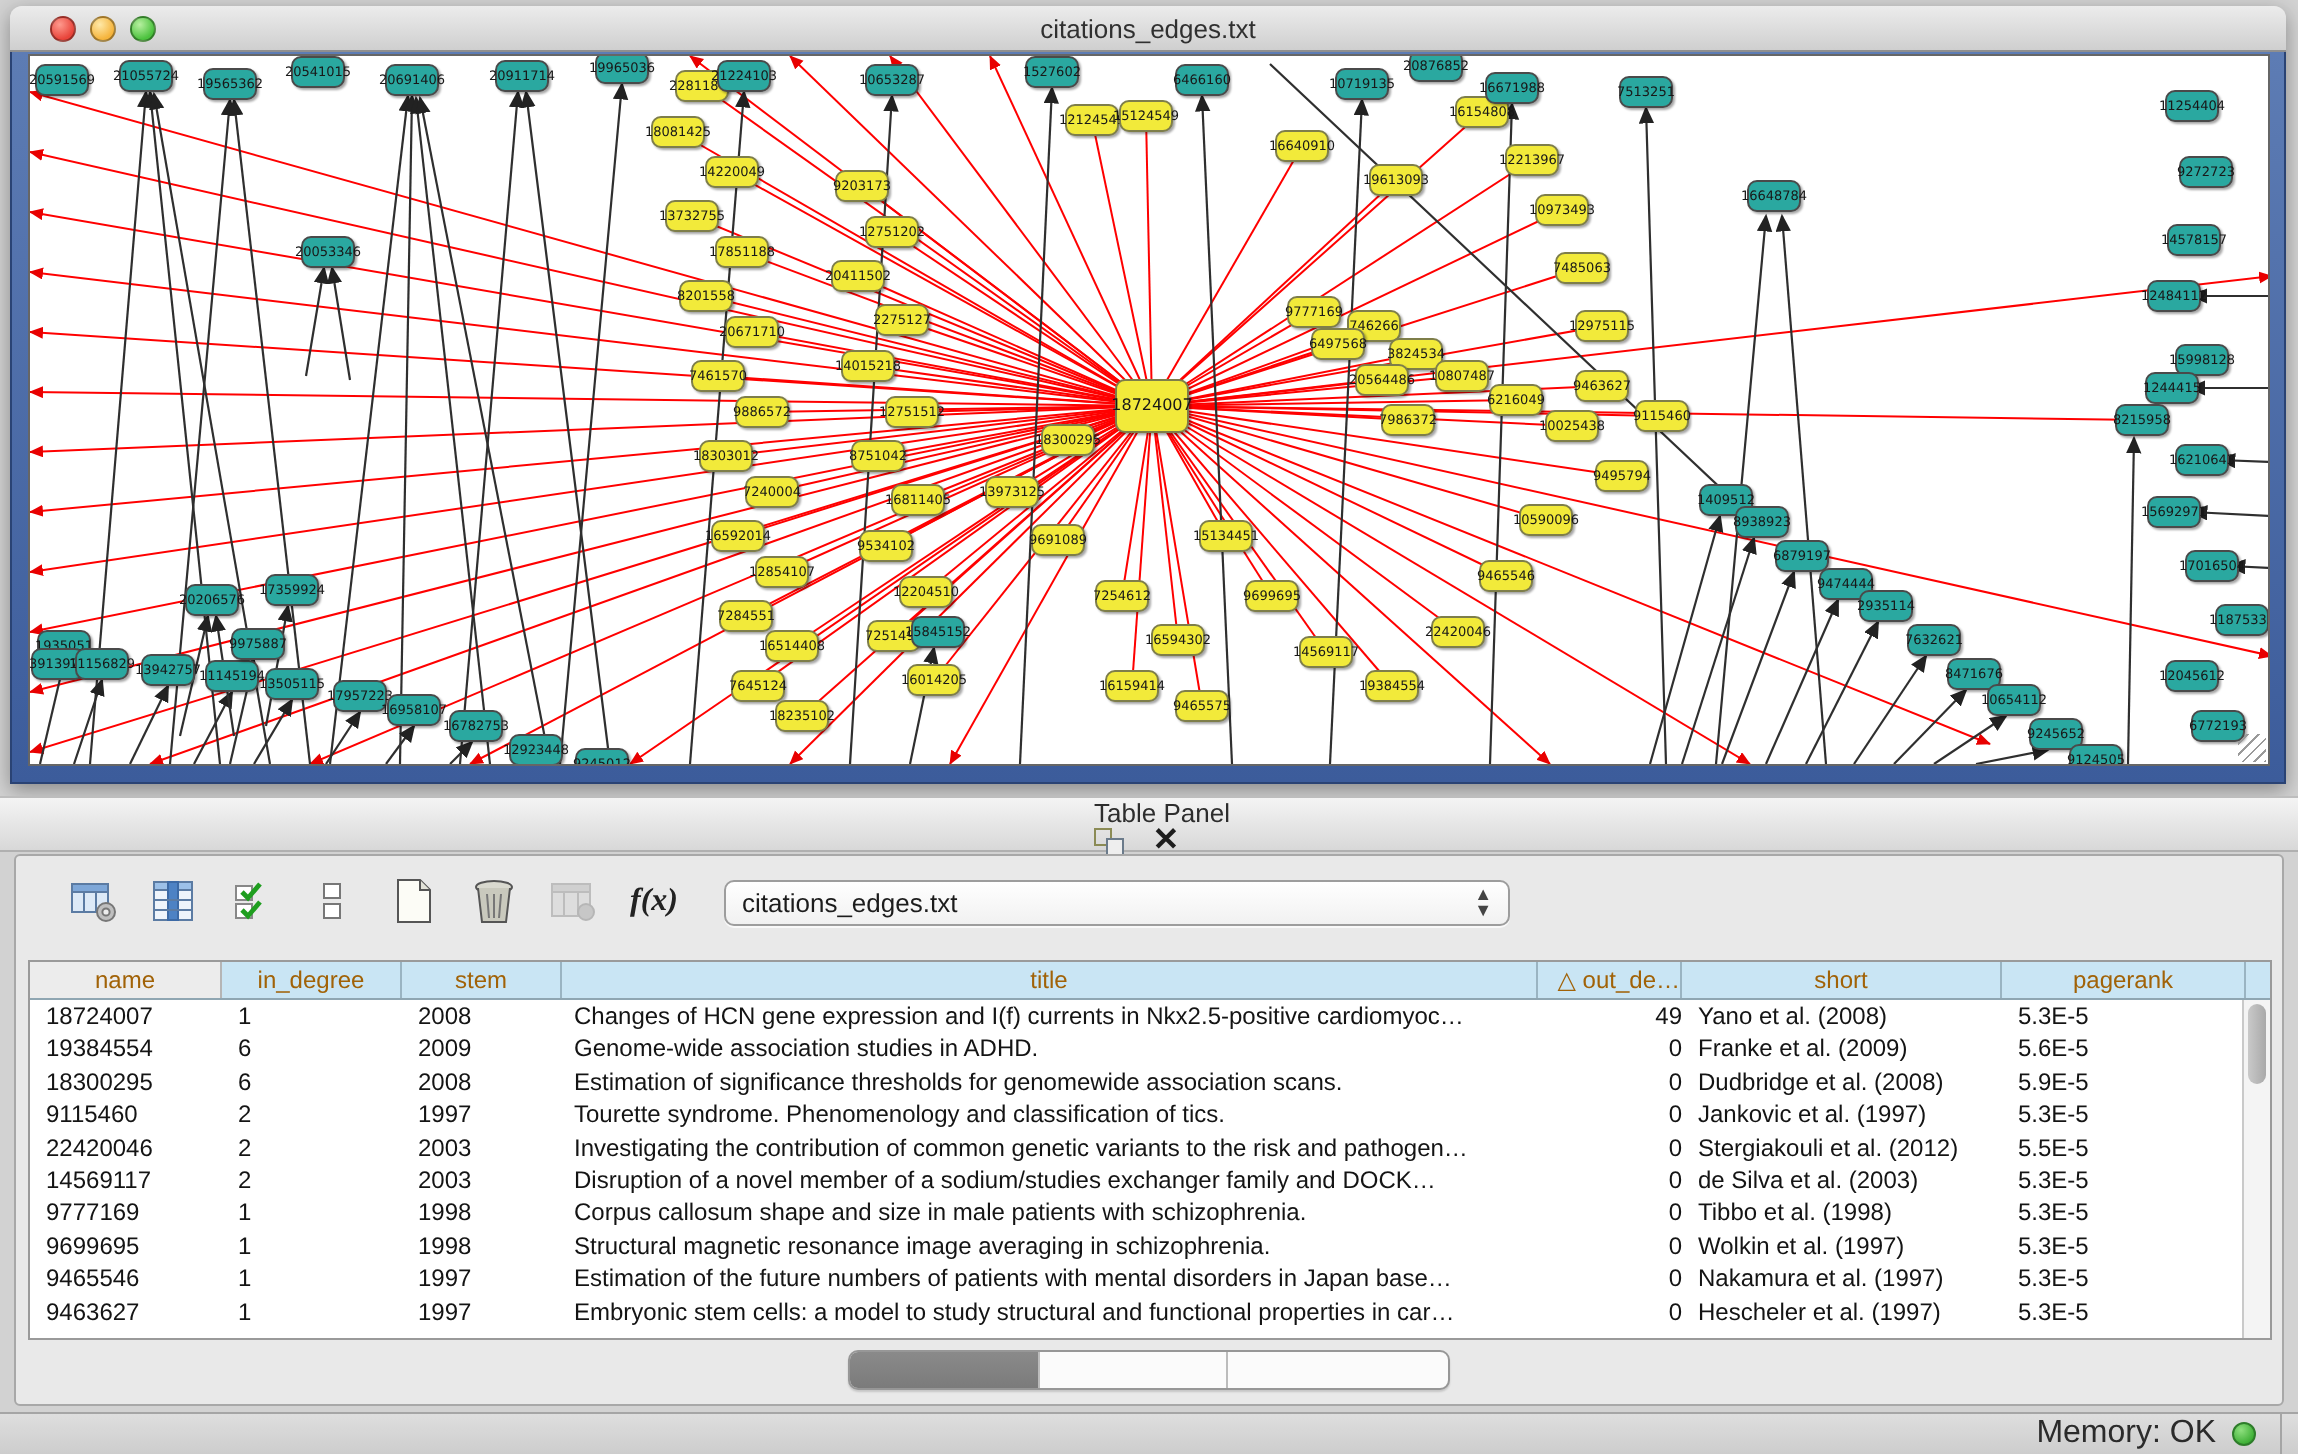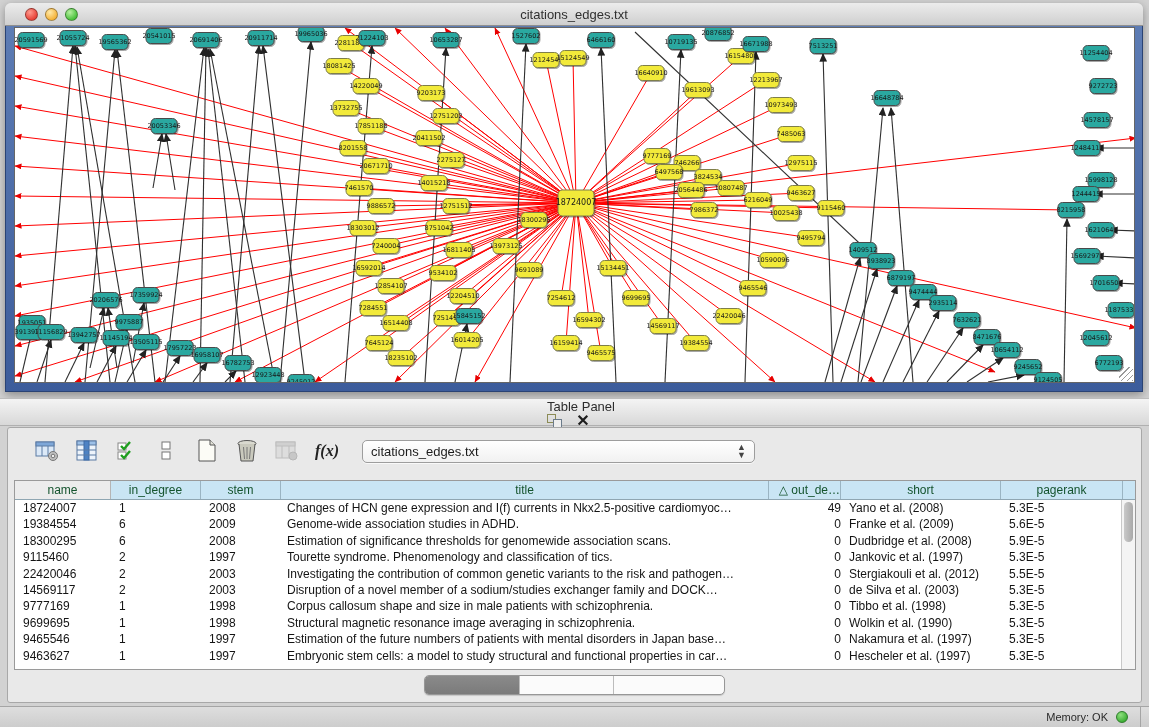--- a/index.html
+++ b/index.html
@@ -53,21 +53,21 @@
   .combo { margin-left:8px; width:393px; height:23px; background:linear-gradient(#fff,#f1f1f1);
     border:1px solid #9d9d9d; border-radius:5px; display:flex; align-items:center; padding:0 8px;
     font-size:13px; color:#1c1c1c; box-shadow:0 1px 0 rgba(255,255,255,.7); }
   .combo .lbl { flex:1; }
   .combo .arrows { font-size:9px; color:#444; line-height:8px; text-align:center; }
 
   
   .tablewrap { position:absolute; left:6px; top:52px; width:1122px; height:190px;
     background:#fff; border:1px solid #9a9a9a; display:flex; flex-direction:column; overflow:hidden; }
   .thead { display:flex; height:19px; background:#c9e5f4; border-bottom:1px solid #8fa6b2; flex:none; }
-  .th { font-size:12px; color:#14532d; text-align:center; line-height:18px;
+  .th { font-size:12px; color:#a16207; text-align:center; line-height:18px;
     border-right:1px solid #9ab4c2; overflow:hidden; white-space:nowrap; flex:none; }
   .th.gray { background:#ececec; border-right:1px solid #b5b5b5; }
   .tbody { flex:1; overflow:hidden; }
   .tr { display:flex; height:16.4px; background:#fff; }
   .td { font-size:12px; color:#141414; line-height:16px; padding-left:8px;
     overflow:hidden; white-space:nowrap; flex:none; }
   .c0 { width:96px; } .c1 { width:90px; } .c2 { width:80px; } .c3 { width:488px; }
   .c4 { width:72px;text-align:right; } .c5 { width:160px; } .c6 { width:122px; }
   .td.c3 { padding-left:6px; }
   .vscroll { position:absolute; right:0; top:19px; bottom:0; width:14px;
@@ -80,21 +80,21 @@
   .seg { display:flex; height:20px; border:1px solid #979797; border-radius:5px; overflow:hidden;
     background:#fbfbfb; box-shadow:0 1px 1px rgba(0,0,0,.15); }
   .seg .tab { font-size:13px; color:#222; padding:16px 14px; line-height:19px; }
   .seg .tab.sel { background:linear-gradient(#8a8a8a,#6f6f6f); color:#f4f4f4; }
   .seg .tab + .tab { border-left:1px solid #bcbcbc; }
 
   
   .statusbar { position:absolute; left:0; bottom:0; width:1149px; height:21px;
     background:linear-gradient(#dedede,#cdcdcd); border-top:1px solid #a5a5a5;
     display:flex; align-items:center; justify-content:flex-end; }
-  .mem { font-size:11px; color:#2b2b2b; margin-right:8px; }
+  .mem { font-size:16px; color:#2b2b2b; margin-right:8px; }
   .memdot { width:12px; height:12px; border-radius:50%; margin-right:12px;
     background:radial-gradient(circle at 35% 30%, #8fe07f, #3cae34 75%); border:1px solid #2e7d2a; }
   .sb-div { width:1px; height:21px; background:#a5a5a5; margin-right:8px; }
 </style>
 </head>
 <body>
 
 <div class="net-window">
   <div class="titlebar">
     <div class="lights">
@@ -896,21 +896,21 @@
           <div class="td c4">0</div>
           <div class="td c5">Tibbo et al. (1998)</div>
           <div class="td c6">5.3E-5</div>
         </div>
         <div class="tr">
           <div class="td c0">9699695</div>
           <div class="td c1">1</div>
           <div class="td c2">1998</div>
           <div class="td c3">Structural magnetic resonance image averaging in schizophrenia.</div>
           <div class="td c4">0</div>
-          <div class="td c5">Wolkin et al. (1990)</div>
+          <div class="td c5">Wolkin et al. (1997)</div>
           <div class="td c6">5.3E-5</div>
         </div>
         <div class="tr">
           <div class="td c0">9465546</div>
           <div class="td c1">1</div>
           <div class="td c2">1997</div>
           <div class="td c3">Estimation of the future numbers of patients with mental disorders in Japan base…</div>
           <div class="td c4">0</div>
           <div class="td c5">Nakamura et al. (1997)</div>
           <div class="td c6">5.3E-5</div>

